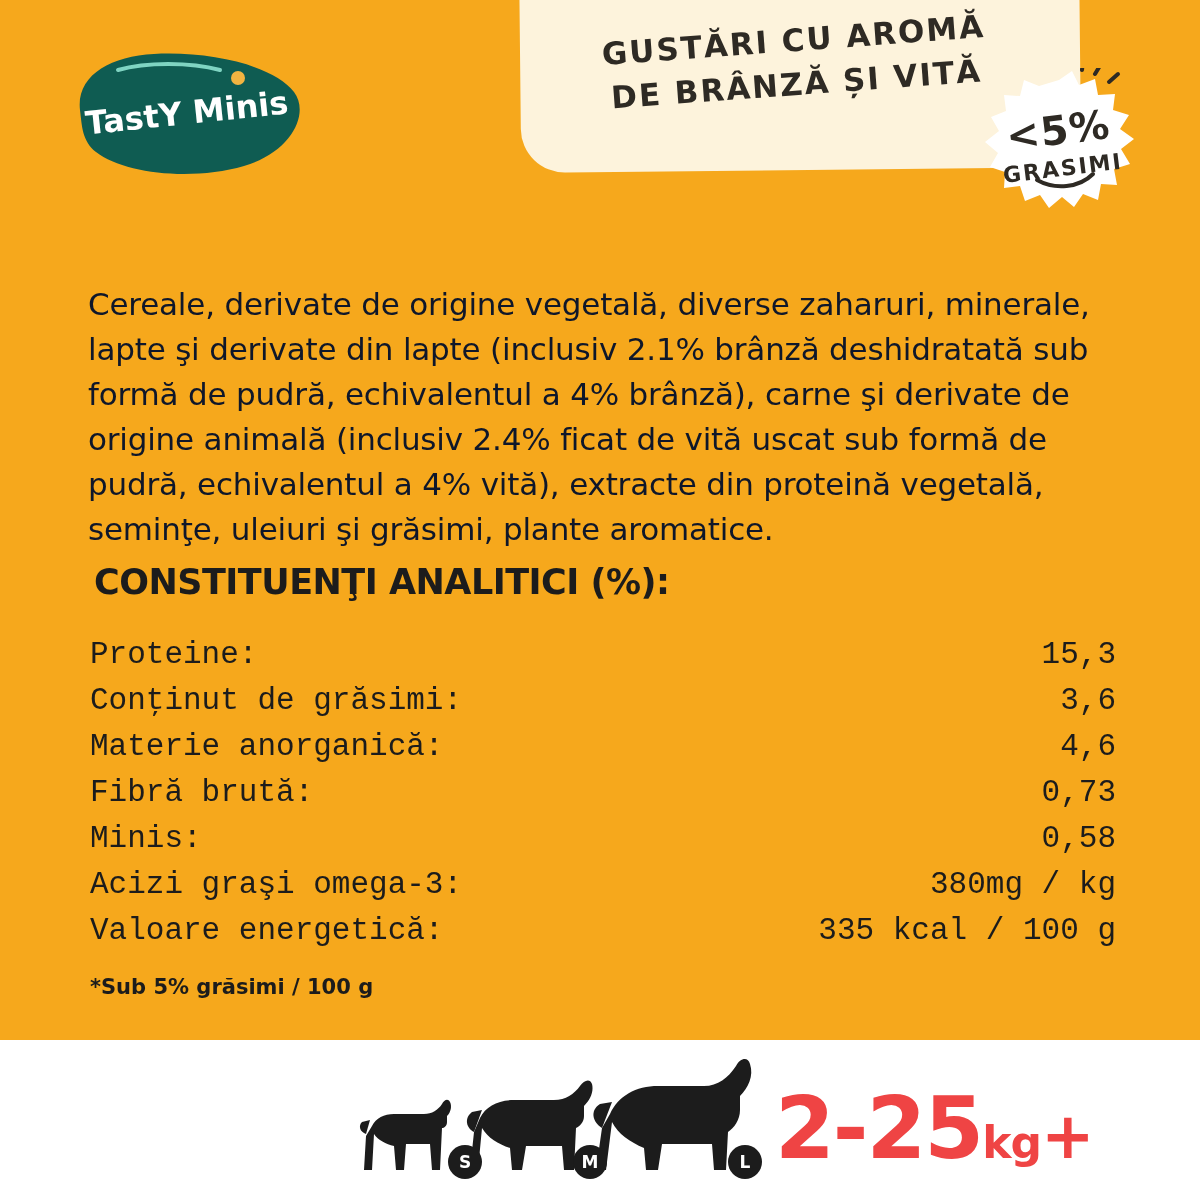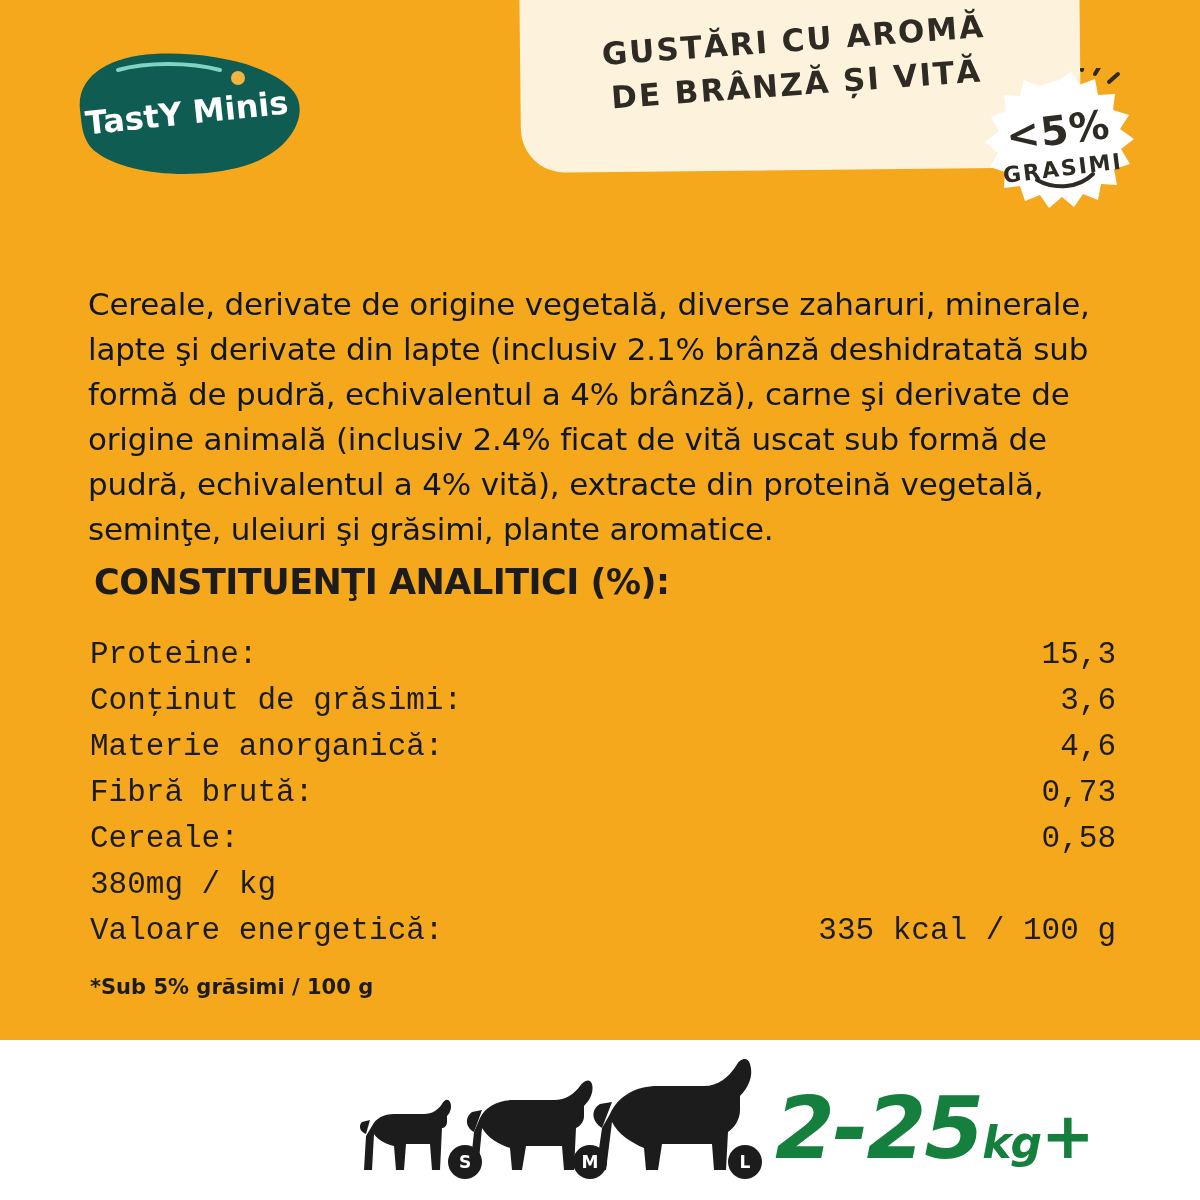--- a/index.html
+++ b/index.html
@@ -159,23 +159,22 @@
   }
   #badge-s { left: 448px; top: 1145px; }
   #badge-m { left: 573px; top: 1145px; }
   #badge-l { left: 728px; top: 1145px; }
 
   .weight {
     position: absolute;
     left: 775px; top: 1078px;
     font-family: "DejaVu Sans", sans-serif;
     font-weight: bold;
-    color: #15803d;
+    color: #ef4444;
     letter-spacing: -2px;
-    font-style: italic;
   }
   .weight .num { font-size: 86px; }
   .weight .unit { font-size: 44px; letter-spacing: -1px; }
   .weight .plus { font-size: 64px; }
 
   
   .logo {
     position: absolute;
     left: 62px; top: 48px;
     width: 250px; height: 130px;
@@ -252,24 +251,25 @@
       </div>
       <div class="row">
         <span class="label">Materie anorganică:</span>
         <span class="value">4,6</span>
       </div>
       <div class="row">
         <span class="label">Fibră brută:</span>
         <span class="value">0,73</span>
       </div>
       <div class="row">
-        <span class="label">Cereale:</span>
+        <span class="label">Minis:</span>
         <span class="value">0,58</span>
       </div>
       <div class="row">
+        <span class="label">Acizi graşi omega-3:</span>
         <span class="value">380mg / kg</span>
       </div>
       <div class="row">
         <span class="label">Valoare energetică:</span>
         <span class="value">335 kcal / 100 g</span>
       </div>
     </div>
 
     <div class="footnote">*Sub 5% grăsimi / 100 g</div>
   </div>

